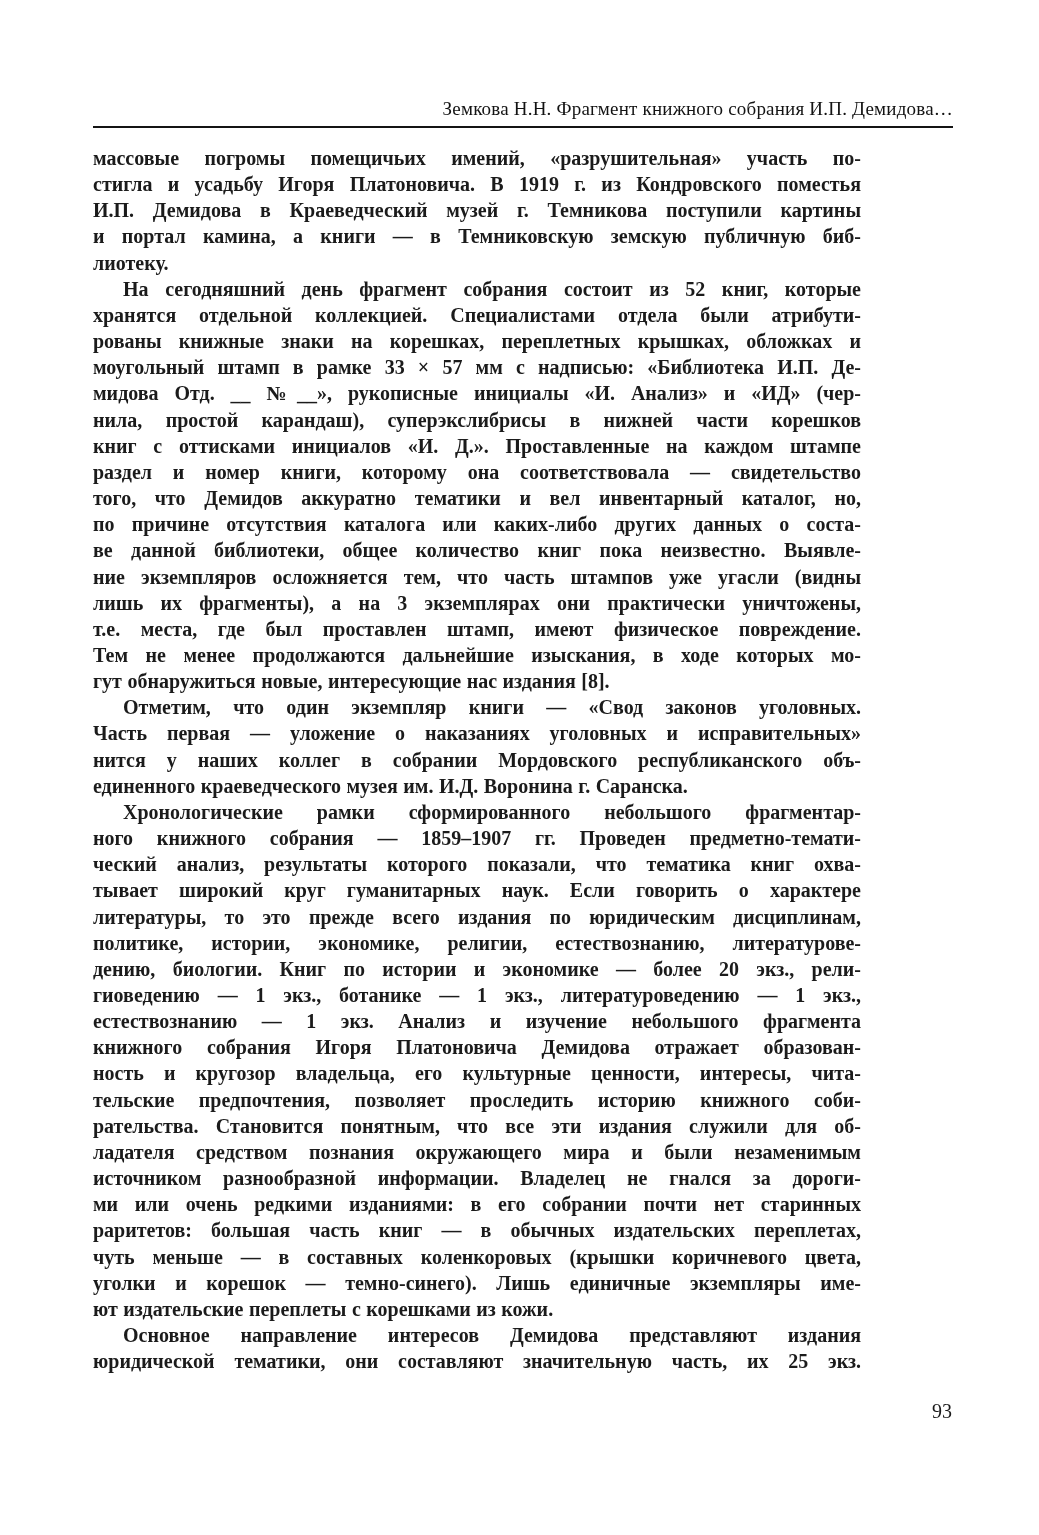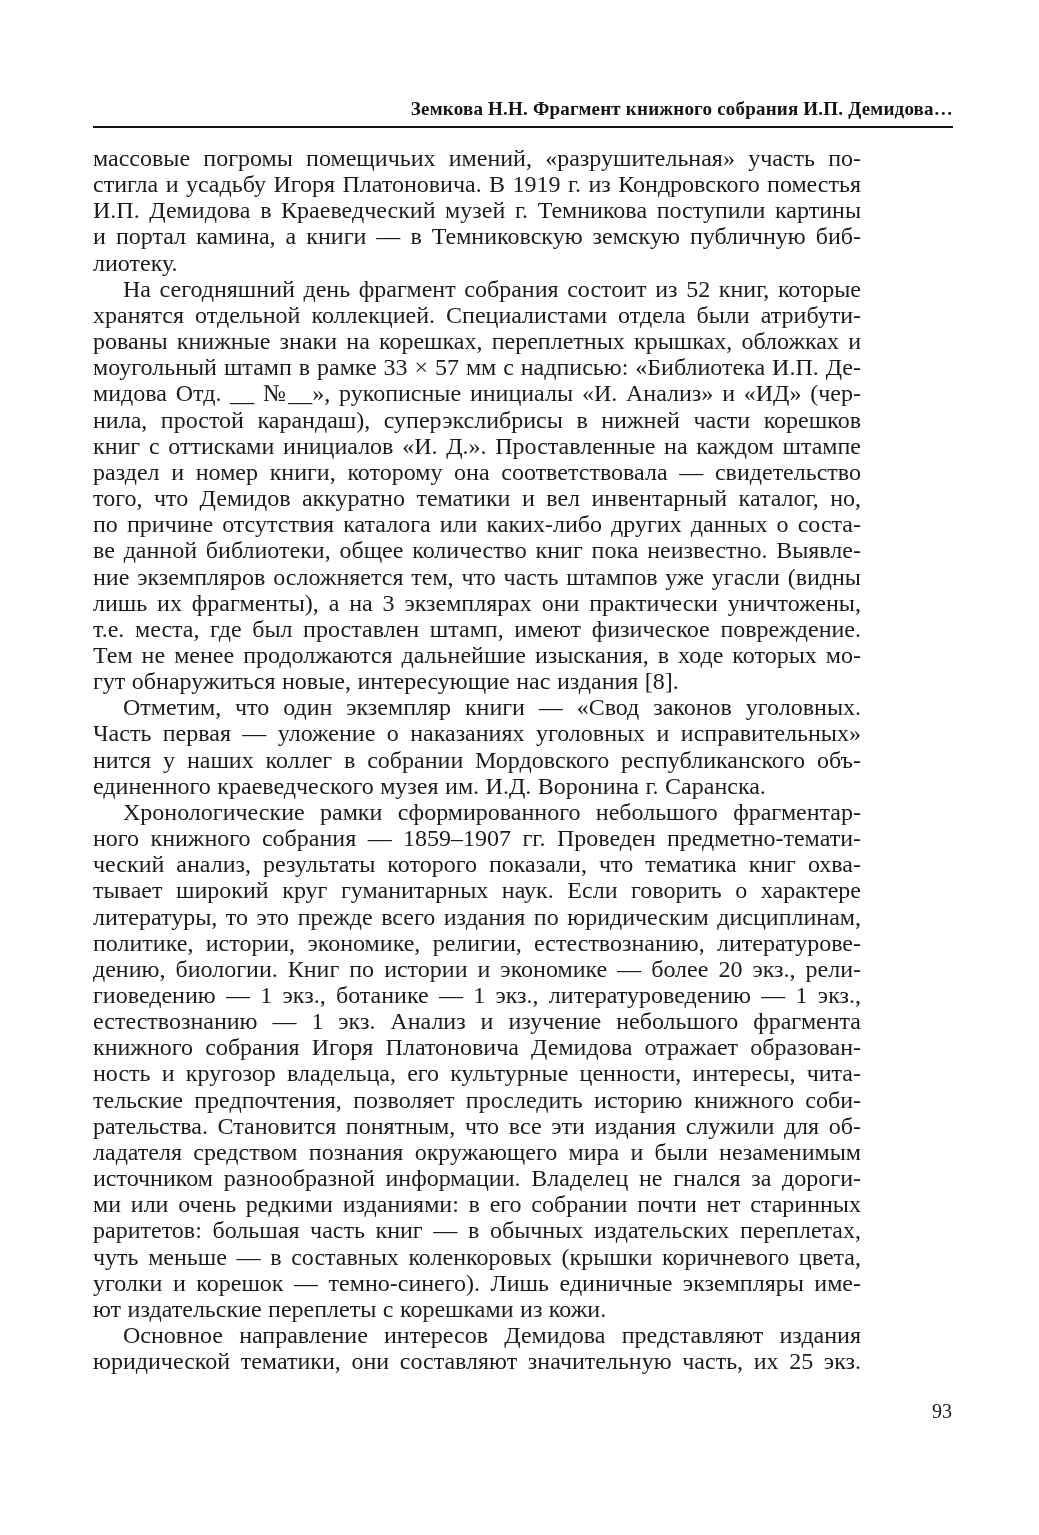--- a/index.html
+++ b/index.html
@@ -17,33 +17,34 @@
     overflow: hidden;
   }
   .content {
     position: absolute;
     left: 93px;
     top: 98px;
     width: 860px;
   }
   .running-header {
     text-align: right;
-    font-weight: bold;
+    font-weight: normal;
     font-size: 19px;
     line-height: 22px;
     letter-spacing: 0.2px;
     padding-bottom: 6px;
     border-bottom: 2.5px solid #141414;
     color: #131313;
   }
   .text-column {
     width: 768px;
     margin-top: 17px;
-    font-size: 24px;
+    font-size: 20px;
     line-height: 26.15px;
+    font-weight: bold;
   }
   .para {
     margin: 0;
   }
   .line {
     text-align: justify;
     text-align-last: justify;
     word-spacing: 0.5px;
   }
   .line.indent {

